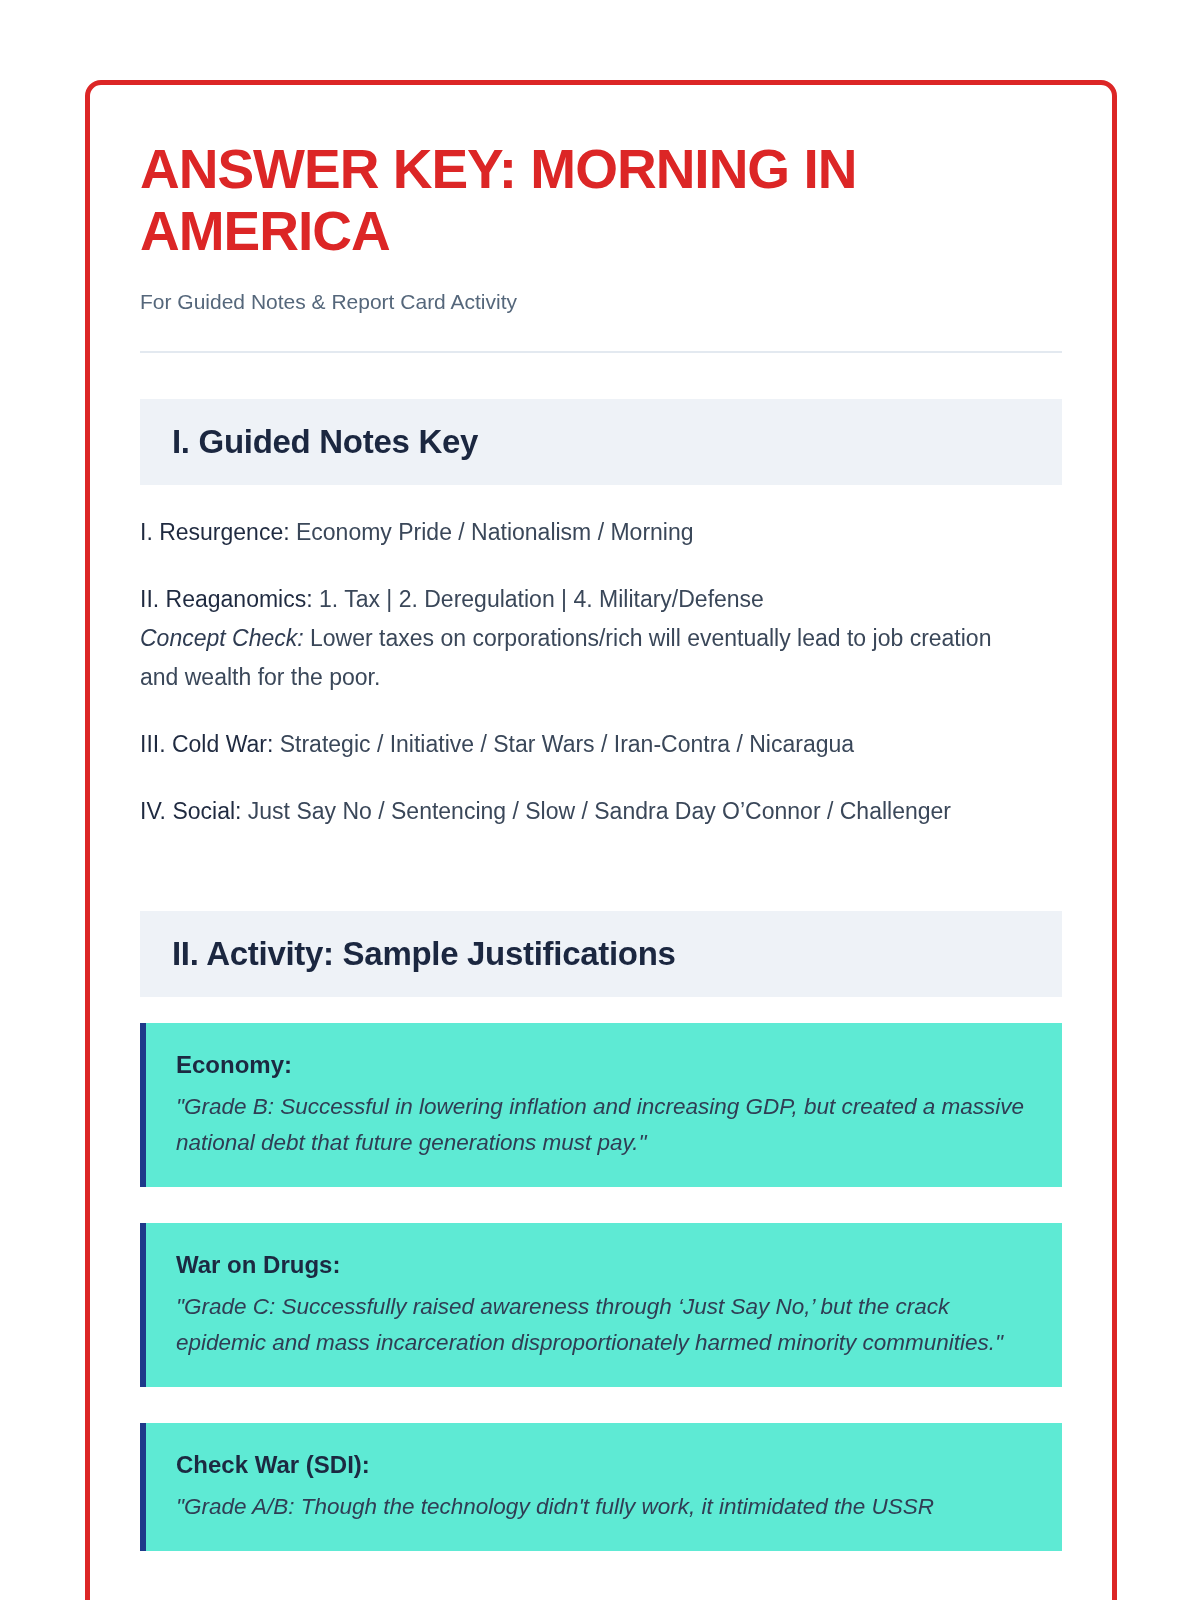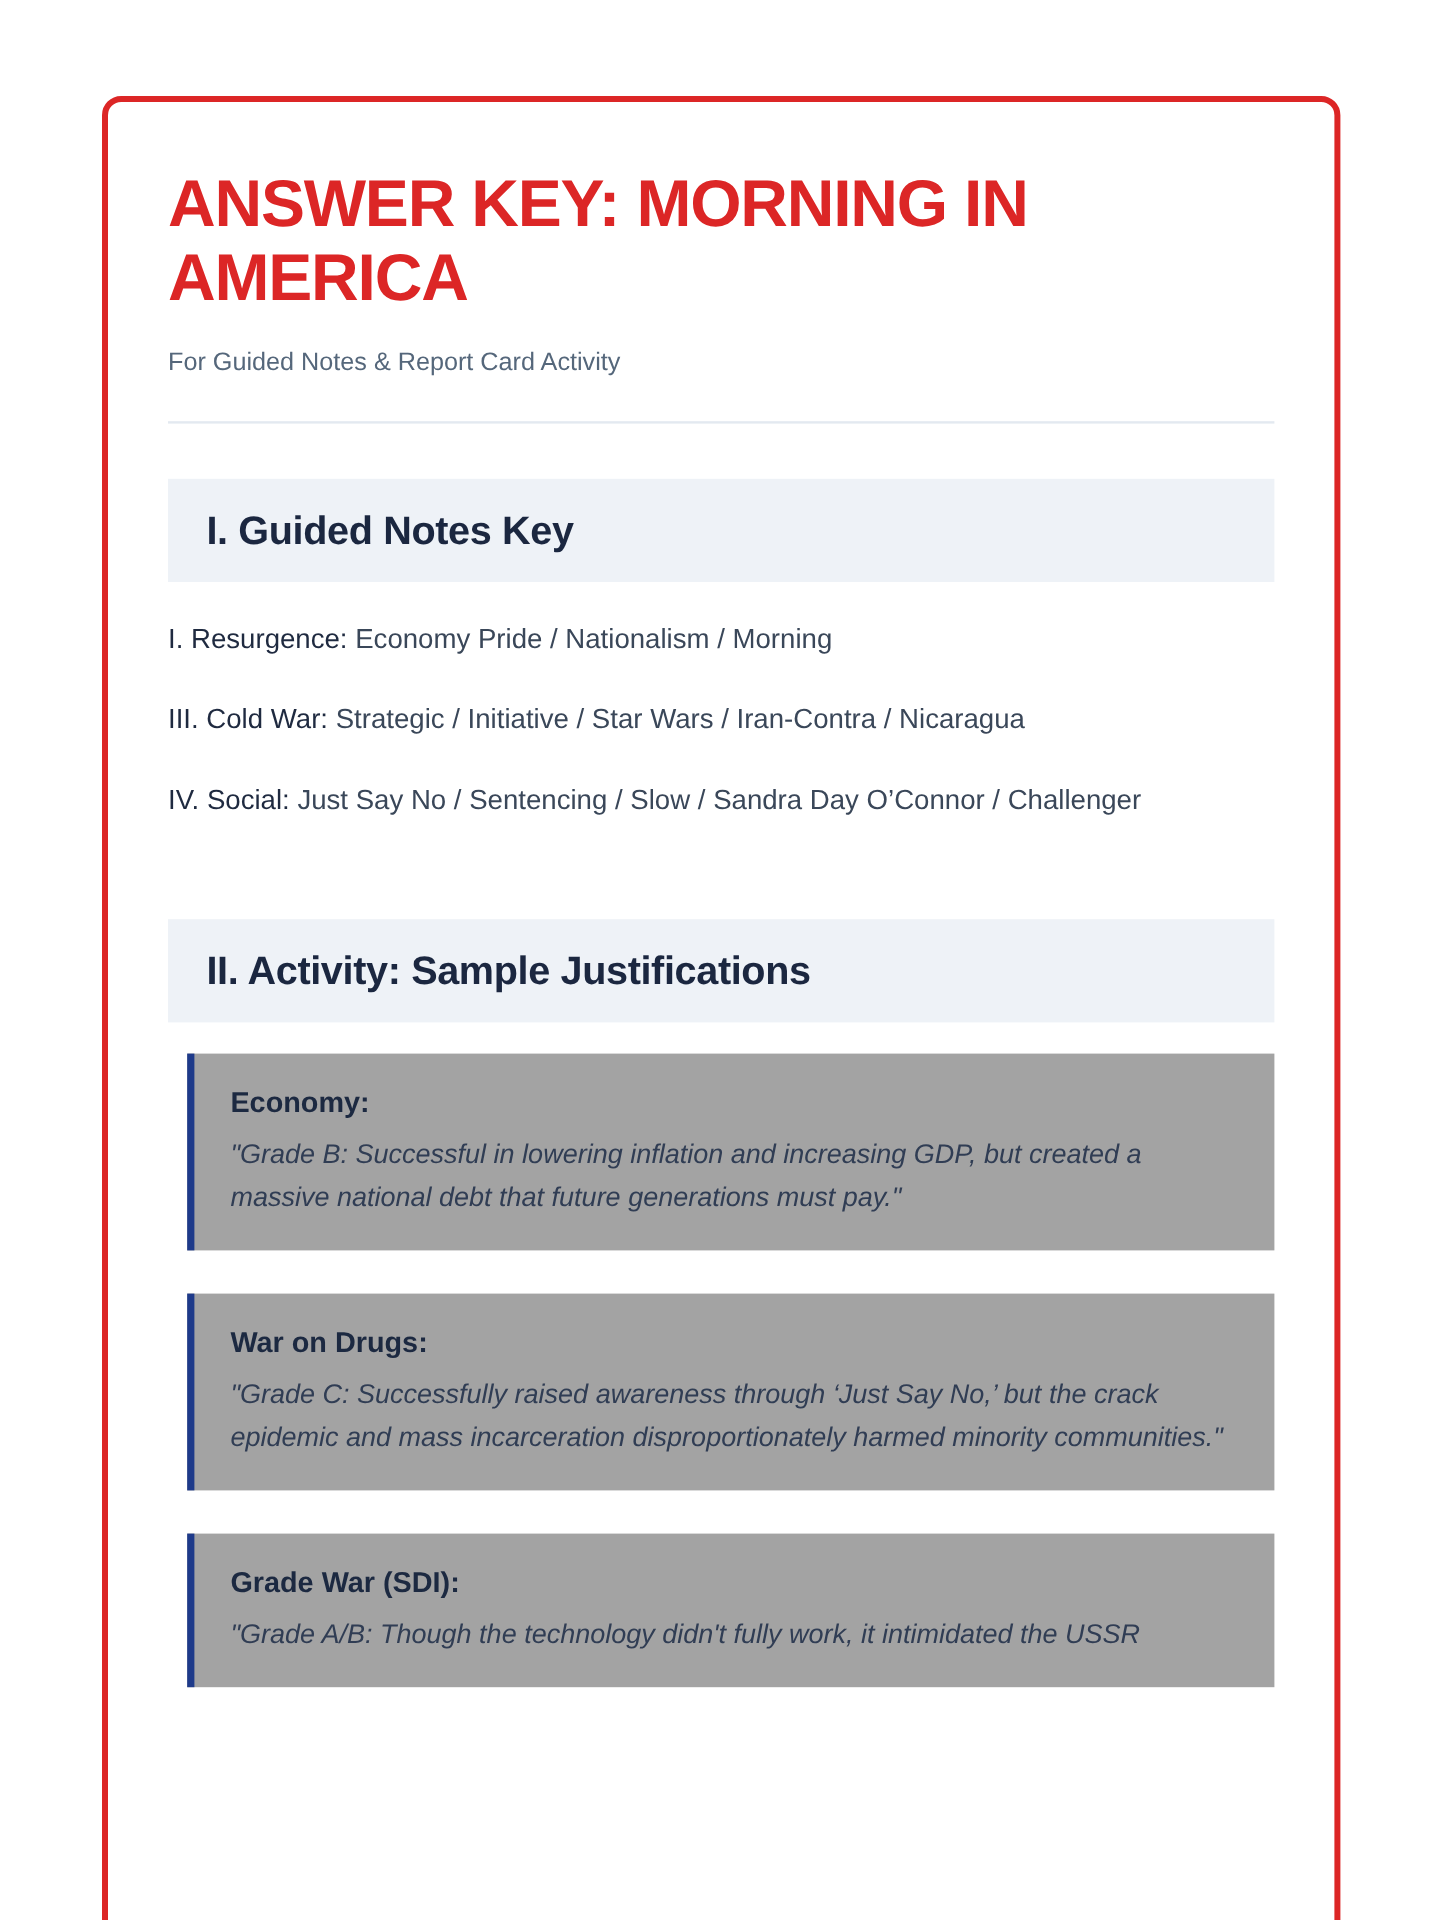--- a/index.html
+++ b/index.html
@@ -57,25 +57,24 @@
   .para.tight { max-width: 892px; }
   .para .label {
     font-weight: 400;
     color: #1f2a40;
   }
   .para .concept-label {
     font-style: italic;
     color: #2f3c52;
   }
   .quote-card {
-    background: #a3a3a3;
+    background: #5eead4;
     border-left: 6px solid #1e3a8a;
     padding: 26px 30px;
     margin-top: 36px;
-    margin-left: 16px;
   }
   .quote-card.first { margin-top: 26px; }
   .quote-title {
     color: #1c2941;
     font-size: 24px;
     font-weight: 700;
     line-height: 32px;
     margin-bottom: 8px;
   }
   .quote-text {
@@ -97,20 +96,27 @@
 
   <hr class="rule">
 
   <div class="section-heading">I. Guided Notes Key</div>
 
   <p class="para">
     <span class="label">I. Resurgence:</span>
     <span>Economy Pride / Nationalism / Morning</span>
   </p>
 
+  <p class="para tight">
+    <span class="label">II. Reaganomics:</span>
+    <span>1. Tax | 2. Deregulation | 4. Military/Defense</span>
+    <br>
+    <span class="concept-label">Concept Check:</span>
+    <span>Lower taxes on corporations/rich will eventually lead to job creation and wealth for the poor.</span>
+  </p>
 
   <p class="para">
     <span class="label">III. Cold War:</span>
     <span>Strategic / Initiative / Star Wars / Iran-Contra / Nicaragua</span>
   </p>
 
   <p class="para">
     <span class="label">IV. Social:</span>
     <span>Just Say No / Sentencing / Slow / Sandra Day O’Connor / Challenger</span>
   </p>
@@ -121,17 +127,17 @@
     <div class="quote-title">Economy:</div>
     <div class="quote-text">"Grade B: Successful in lowering inflation and increasing GDP, but created a massive national debt that future generations must pay."</div>
   </div>
 
   <div class="quote-card">
     <div class="quote-title">War on Drugs:</div>
     <div class="quote-text">"Grade C: Successfully raised awareness through ‘Just Say No,’ but the crack epidemic and mass incarceration disproportionately harmed minority communities."</div>
   </div>
 
   <div class="quote-card">
-    <div class="quote-title">Grade War (SDI):</div>
+    <div class="quote-title">Check War (SDI):</div>
     <div class="quote-text">"Grade A/B: Though the technology didn't fully work, it intimidated the USSR</div>
   </div>
 
 </div>
 
 </body></html>

